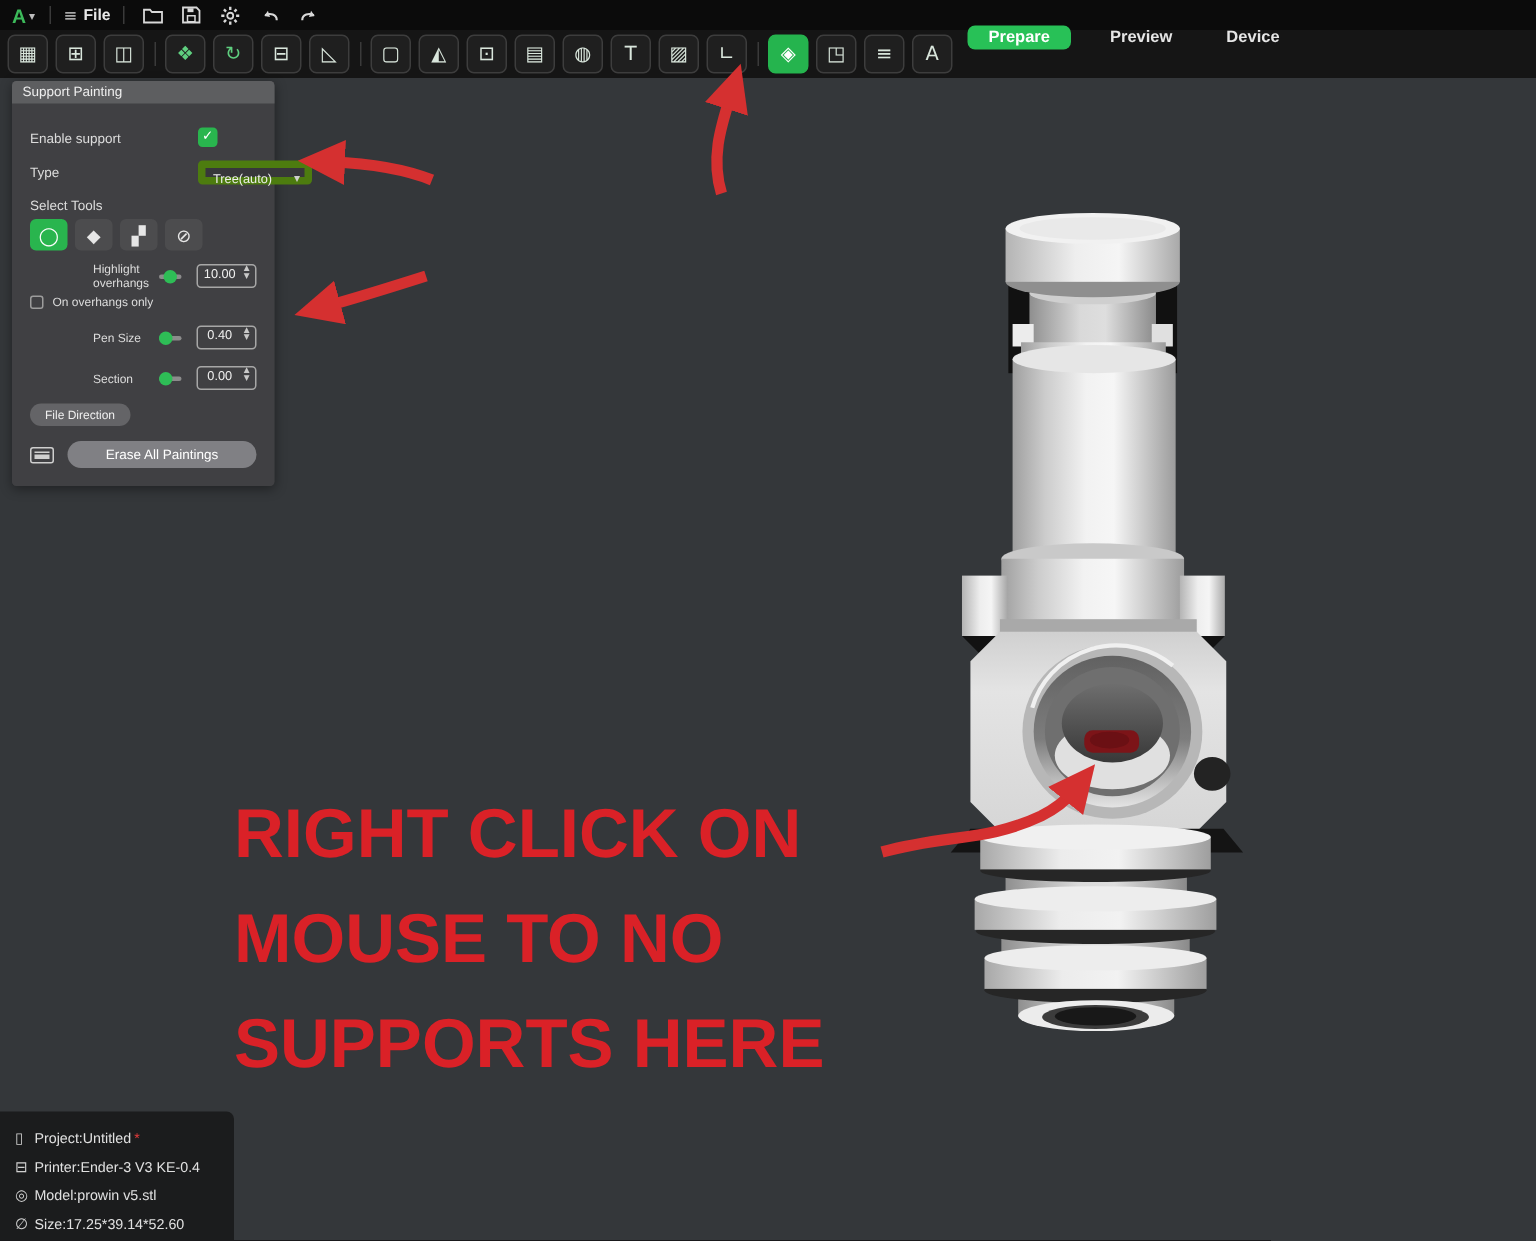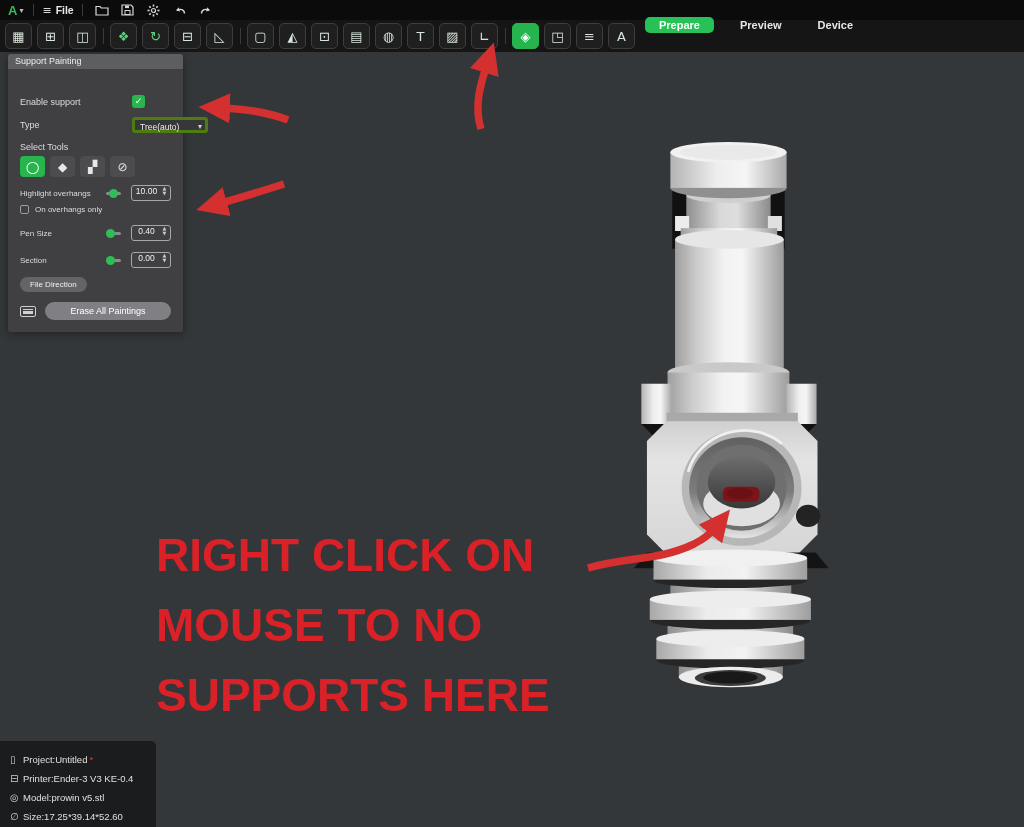--- a/index.html
+++ b/index.html
@@ -39,37 +39,37 @@
   
   .panel { position:absolute; left:8px; top:2px; width:175px; background:rgba(65,65,67,0.97);
     border-radius:3px; z-index:5; box-shadow:0 2px 8px rgba(0,0,0,.4); padding-bottom:12px; }
   .panel-title { height:15px; background:#5d5e60; border-radius:3px 3px 0 0; color:#ededed;
     font-size:9px; line-height:15px; padding-left:7px; }
   .pbody { padding:8px 12px 0 12px; color:#dcdcdc; }
   .prow { display:grid; grid-template-columns:112px 1fr; align-items:center; }
   .plabel { font-size:9px; color:#dcdcdc; }
   .cb { width:13px; height:13px; background:#29b54e; border-radius:3px; color:#fff;
     font-size:9px; line-height:13px; text-align:center; font-family:"DejaVu Sans",sans-serif; }
-  .row-enable { margin-top:18px; }
+  .row-enable { margin-top:8px; }
   .row-type { margin-top:9px; }
-  .select { position:relative; width:76px; height:16px; background:#37373a; border:3px solid #4d7c0f;
+  .select { position:relative; width:76px; height:16px; background:#37373a; border:5px solid #4d7c0f;
     border-radius:3px; font-size:8.5px; color:#eee; line-height:14px; padding:0 12px 0 5px; }
   .select::after { content:"▾"; position:absolute; right:3px; top:0; font-size:8px; color:#cfcfcf;
     font-family:"DejaVu Sans",sans-serif; }
   .row-tools-label { margin-top:9px; }
   .tools { display:flex; gap:5px; margin-top:4px; }
   .tool { width:25px; height:21px; border:none; border-radius:4px; background:#4c4c4e; color:#e6e6e6;
     font-size:12px; display:flex; align-items:center; justify-content:center;
     font-family:"DejaVu Sans",sans-serif; padding:0; }
   .tool.active { background:#29b54e; color:#fff; }
   .srow { display:grid; grid-template-columns:80px 1fr 40px; align-items:center; column-gap:6px; }
   .row-hl { margin-top:8px; }
   .row-pen { margin-top:11px; }
   .row-sec { margin-top:11px; }
-  .slabel { font-size:8px; color:#dcdcdc; line-height:9px; }
+  .slabel { font-size:8px; color:#dcdcdc; line-height:9px;margin-left:42px; }
   .slider { position:relative; height:11px; }
   .track { position:absolute; left:0; right:4px; top:4px; height:3px; background:#8b8b8b; border-radius:2px; }
   .thumb { position:absolute; top:1px; width:9px; height:9px; border-radius:50%; background:#2ebd56; }
   .spin { height:16px; border:1px solid #a7a7a7; border-radius:3px; display:flex; align-items:flex-start; }
   .spin-val { flex:1; text-align:center; font-size:8.5px; color:#f0f0f0; }
   .spin-arrows { width:9px; display:flex; flex-direction:column; align-items:center; line-height:4px;
     padding-right:2px; }
   .spin-arrows span { font-size:5px; color:#c9c9c9; font-family:"DejaVu Sans",sans-serif; height:5px; }
   .row-ovh { margin-top:4px; display:flex; align-items:center;text-align:right; }
   .cb-empty { width:9px; height:9px; border:1px solid #9c9c9c; border-radius:2px; background:transparent; }

